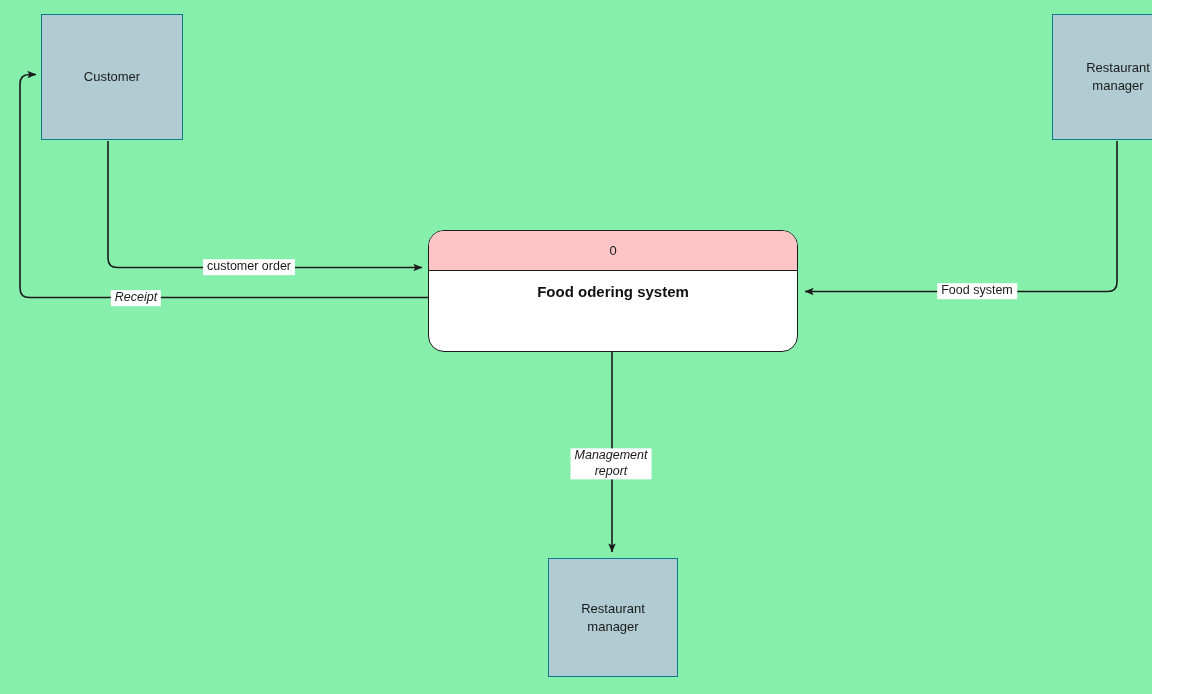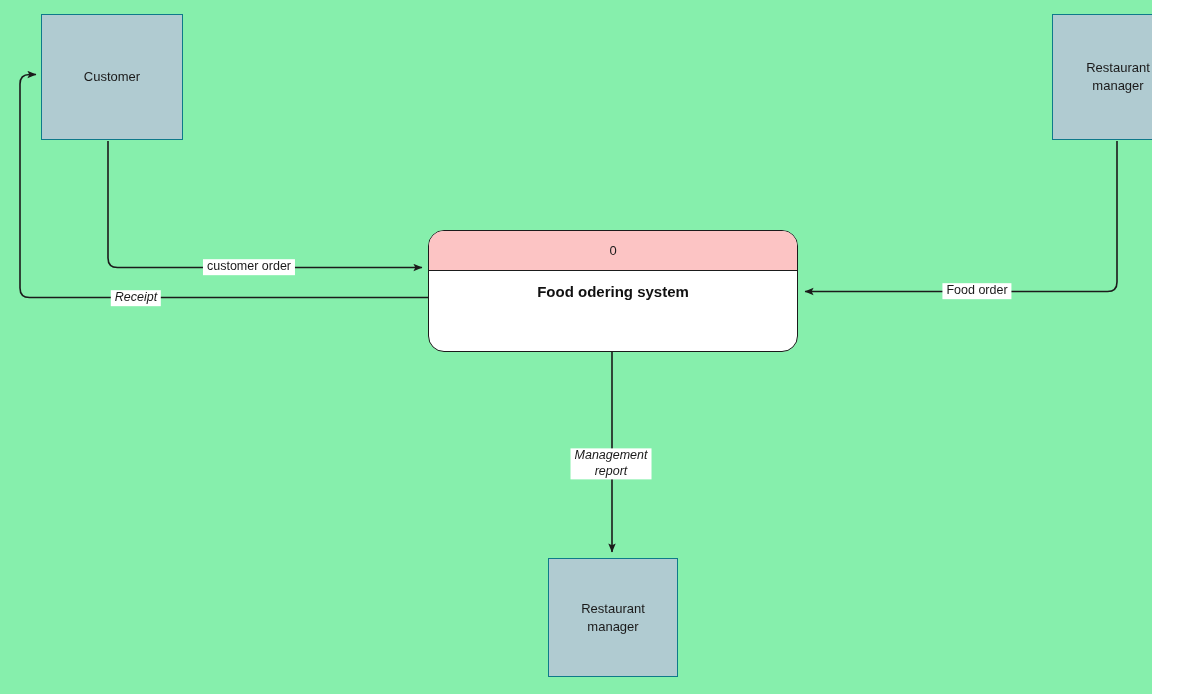--- a/index.html
+++ b/index.html
@@ -125,18 +125,18 @@
     </div>
     <div class="process-body">
       <span>Food odering system</span>
     </div>
   </div>
 
   <div class="edge-label" style="left:249px; top:267px;">customer order</div>
 
   <div class="edge-label" style="left:136px; top:298px;font-style:italic;">Receipt</div>
 
-  <div class="edge-label" style="left:977px; top:291px;">Food order</div>
+  <div class="edge-label" style="left:977px; top:291px;">Food system</div>
 
   <div class="edge-label" style="left:611px; top:464px;font-style:italic;">Management
 report</div>
 
 </div>
 
 </body></html>

